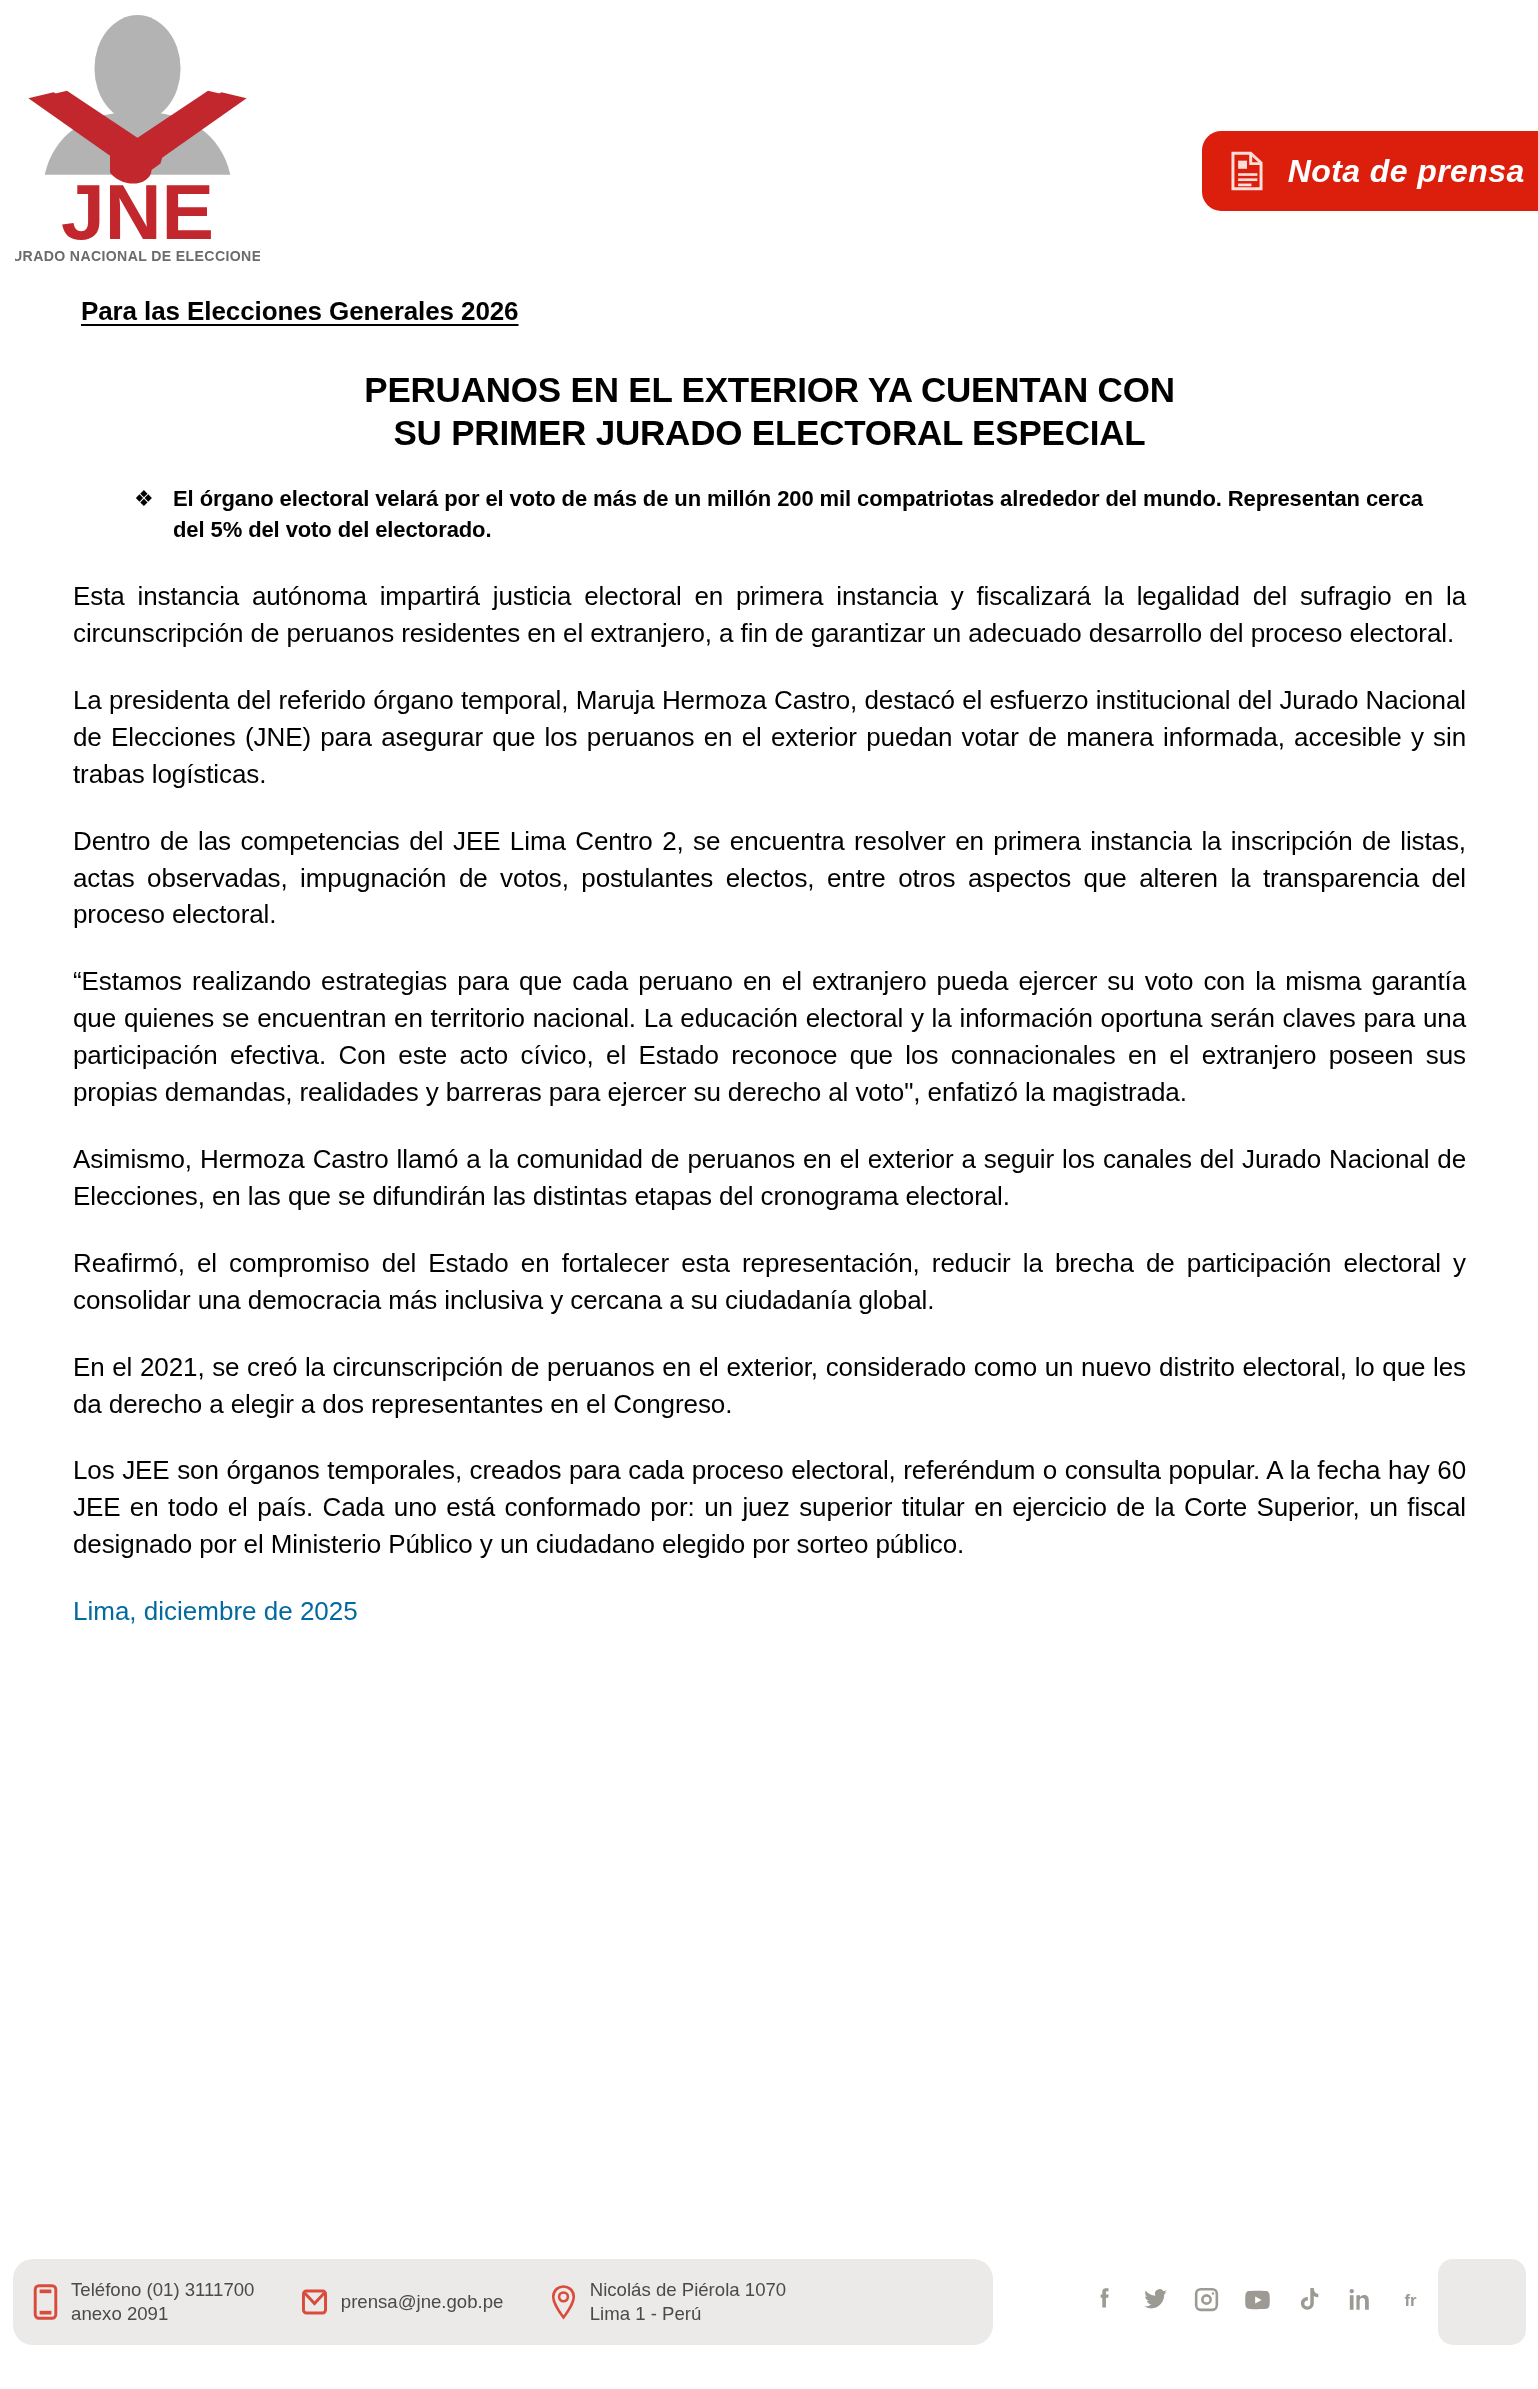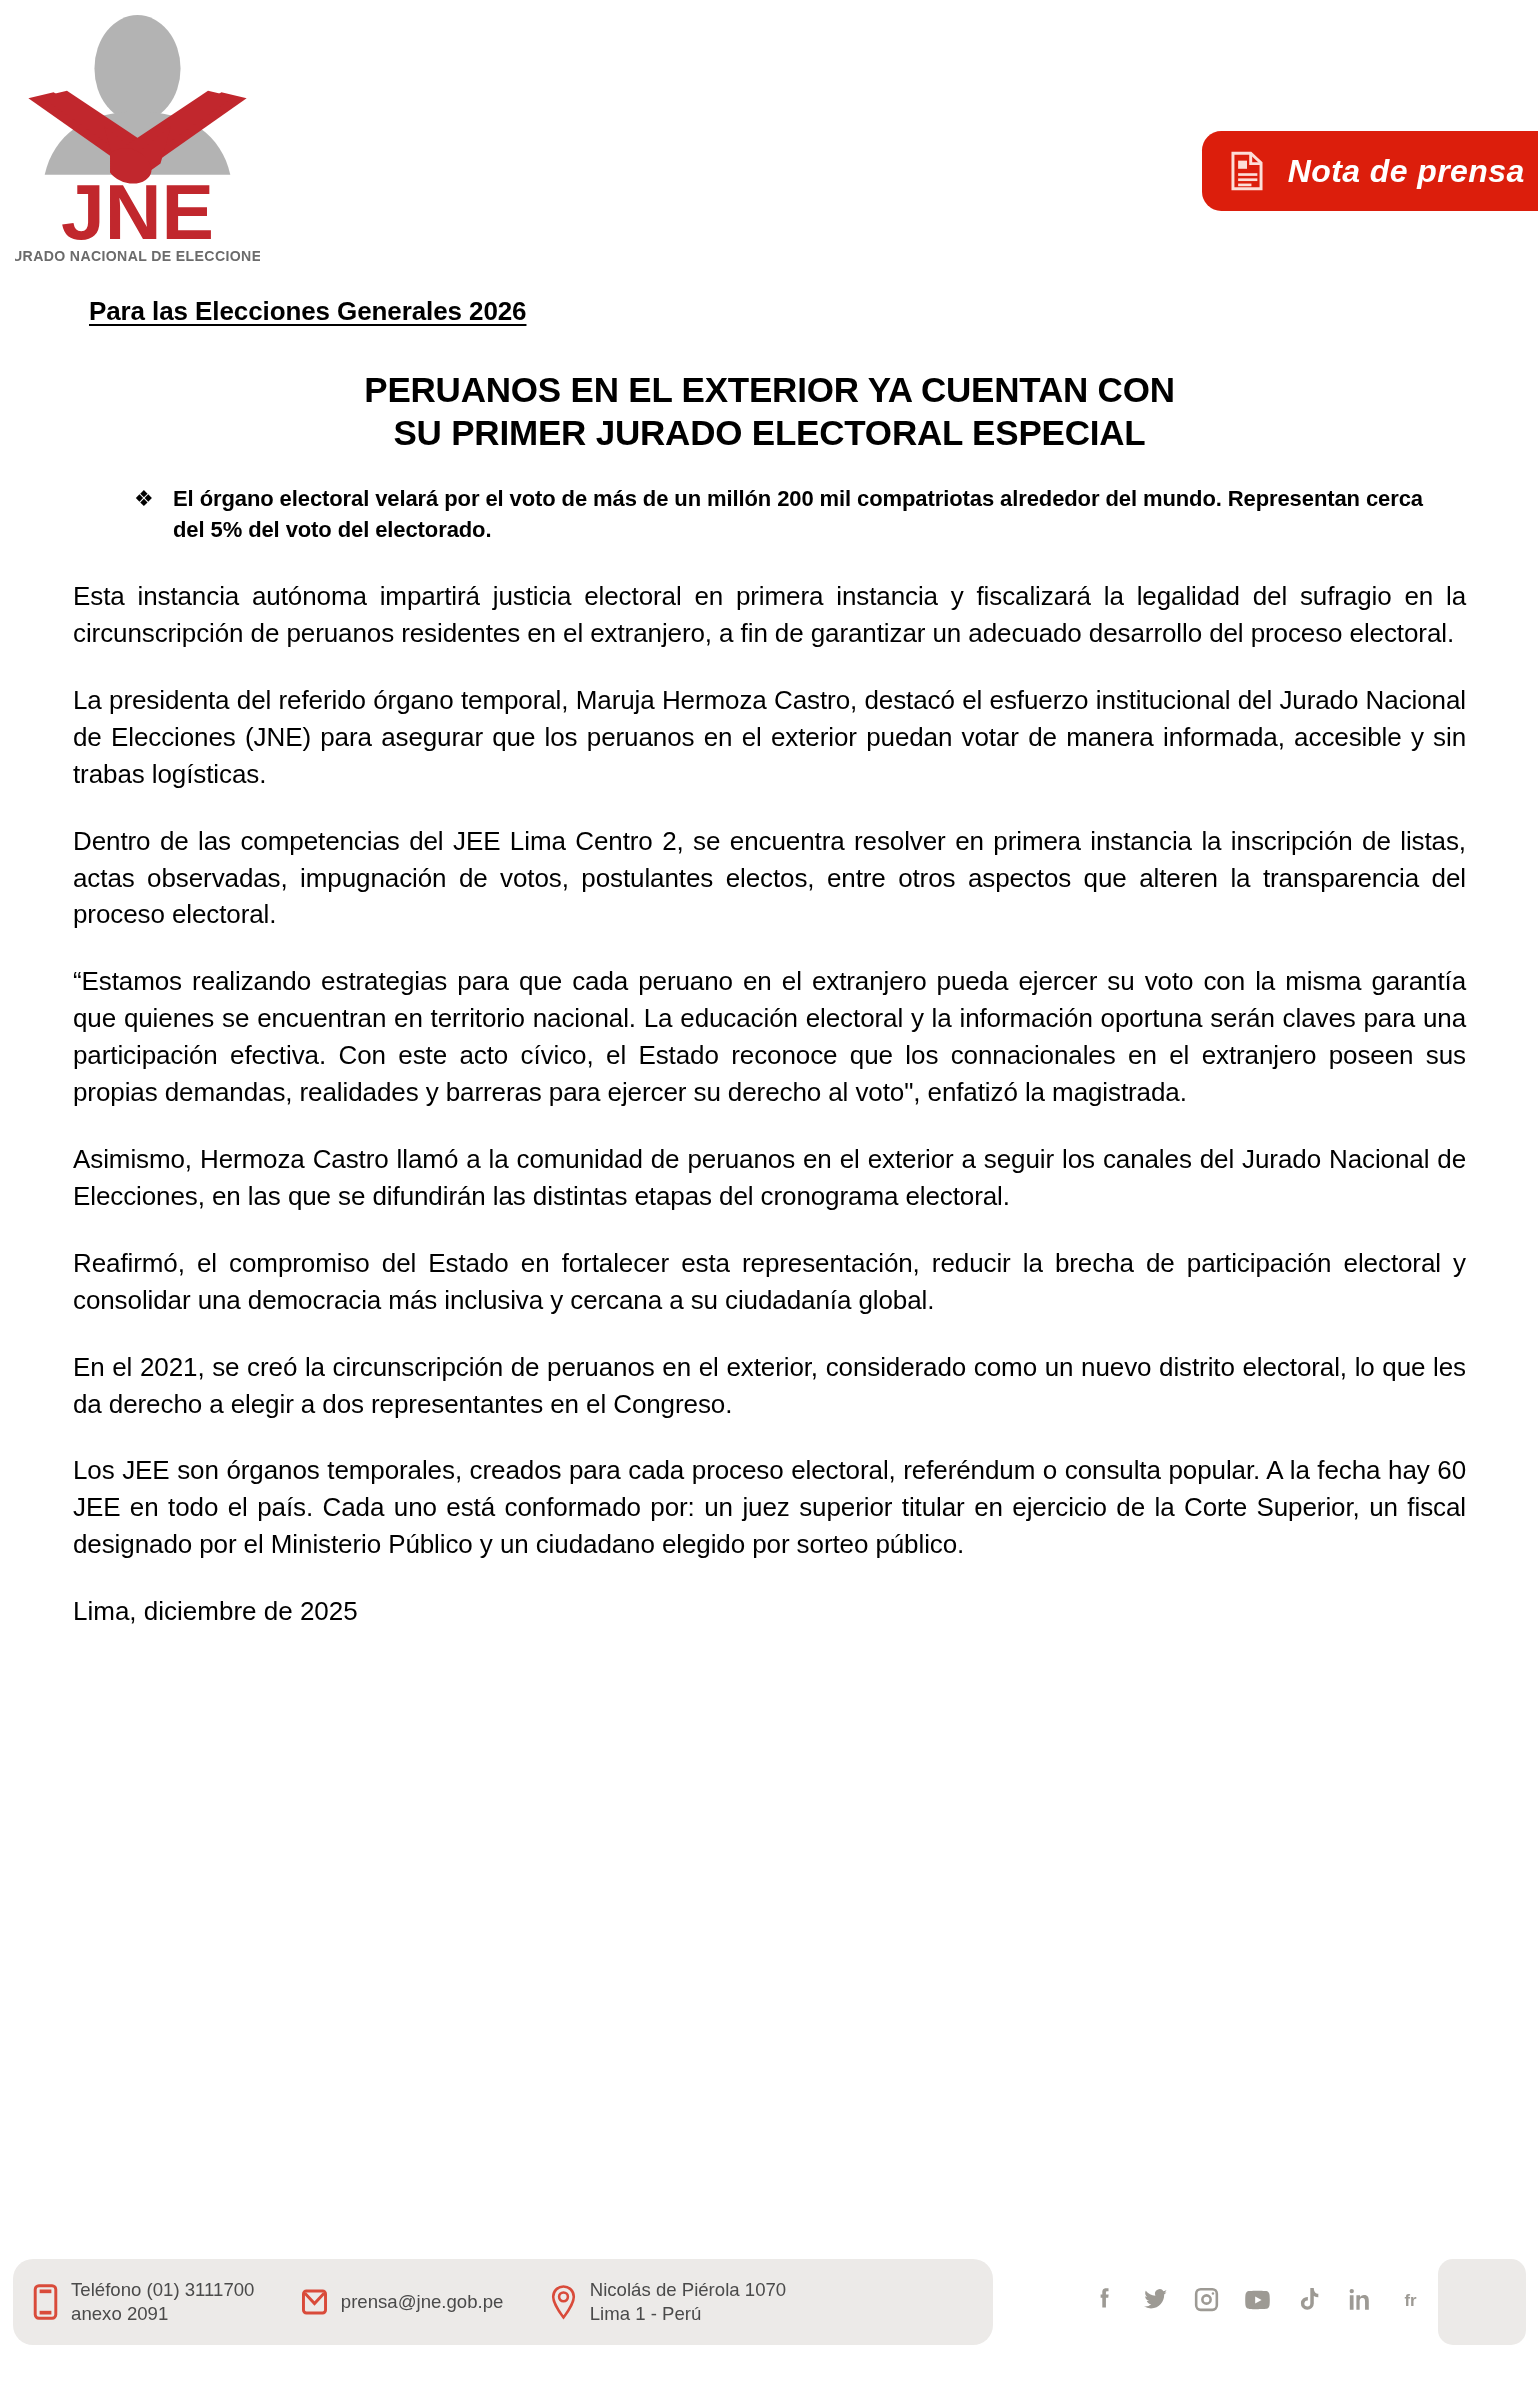--- a/index.html
+++ b/index.html
@@ -70,21 +70,21 @@
     top: 296px;
     width: 1393px;
   }
 
   .kicker {
     font-size: 26px;
     font-weight: bold;
     text-decoration: underline;
     text-underline-offset: 3.7px;
     color: #000000;
-    margin: 0 0 42px 16px;
+    margin: 0 0 42px 8px;
     letter-spacing: -0.1px;
   }
 
   .headline {
     text-align: center;
     font-size: 35px;
     font-weight: bold;
     line-height: 1.22;
     color: #000000;
     margin: 16px 0 30px 0;
@@ -121,21 +121,21 @@
     text-align: justify;
     color: #000000;
     margin: 0 0 30px 0;
     letter-spacing: -0.1px;
   }
   p.body:last-child { margin-bottom: 0; }
   p.dateline {
     font-size: 26px;
     line-height: 1.42;
     text-align: left;
-    color: #000000;
+    color: #0369a1;
     margin: 0;
   }
 
   
   .footer {
     position: absolute;
     left: 0;
     bottom: 0;
     width: 1538px;
     height: 173px;

